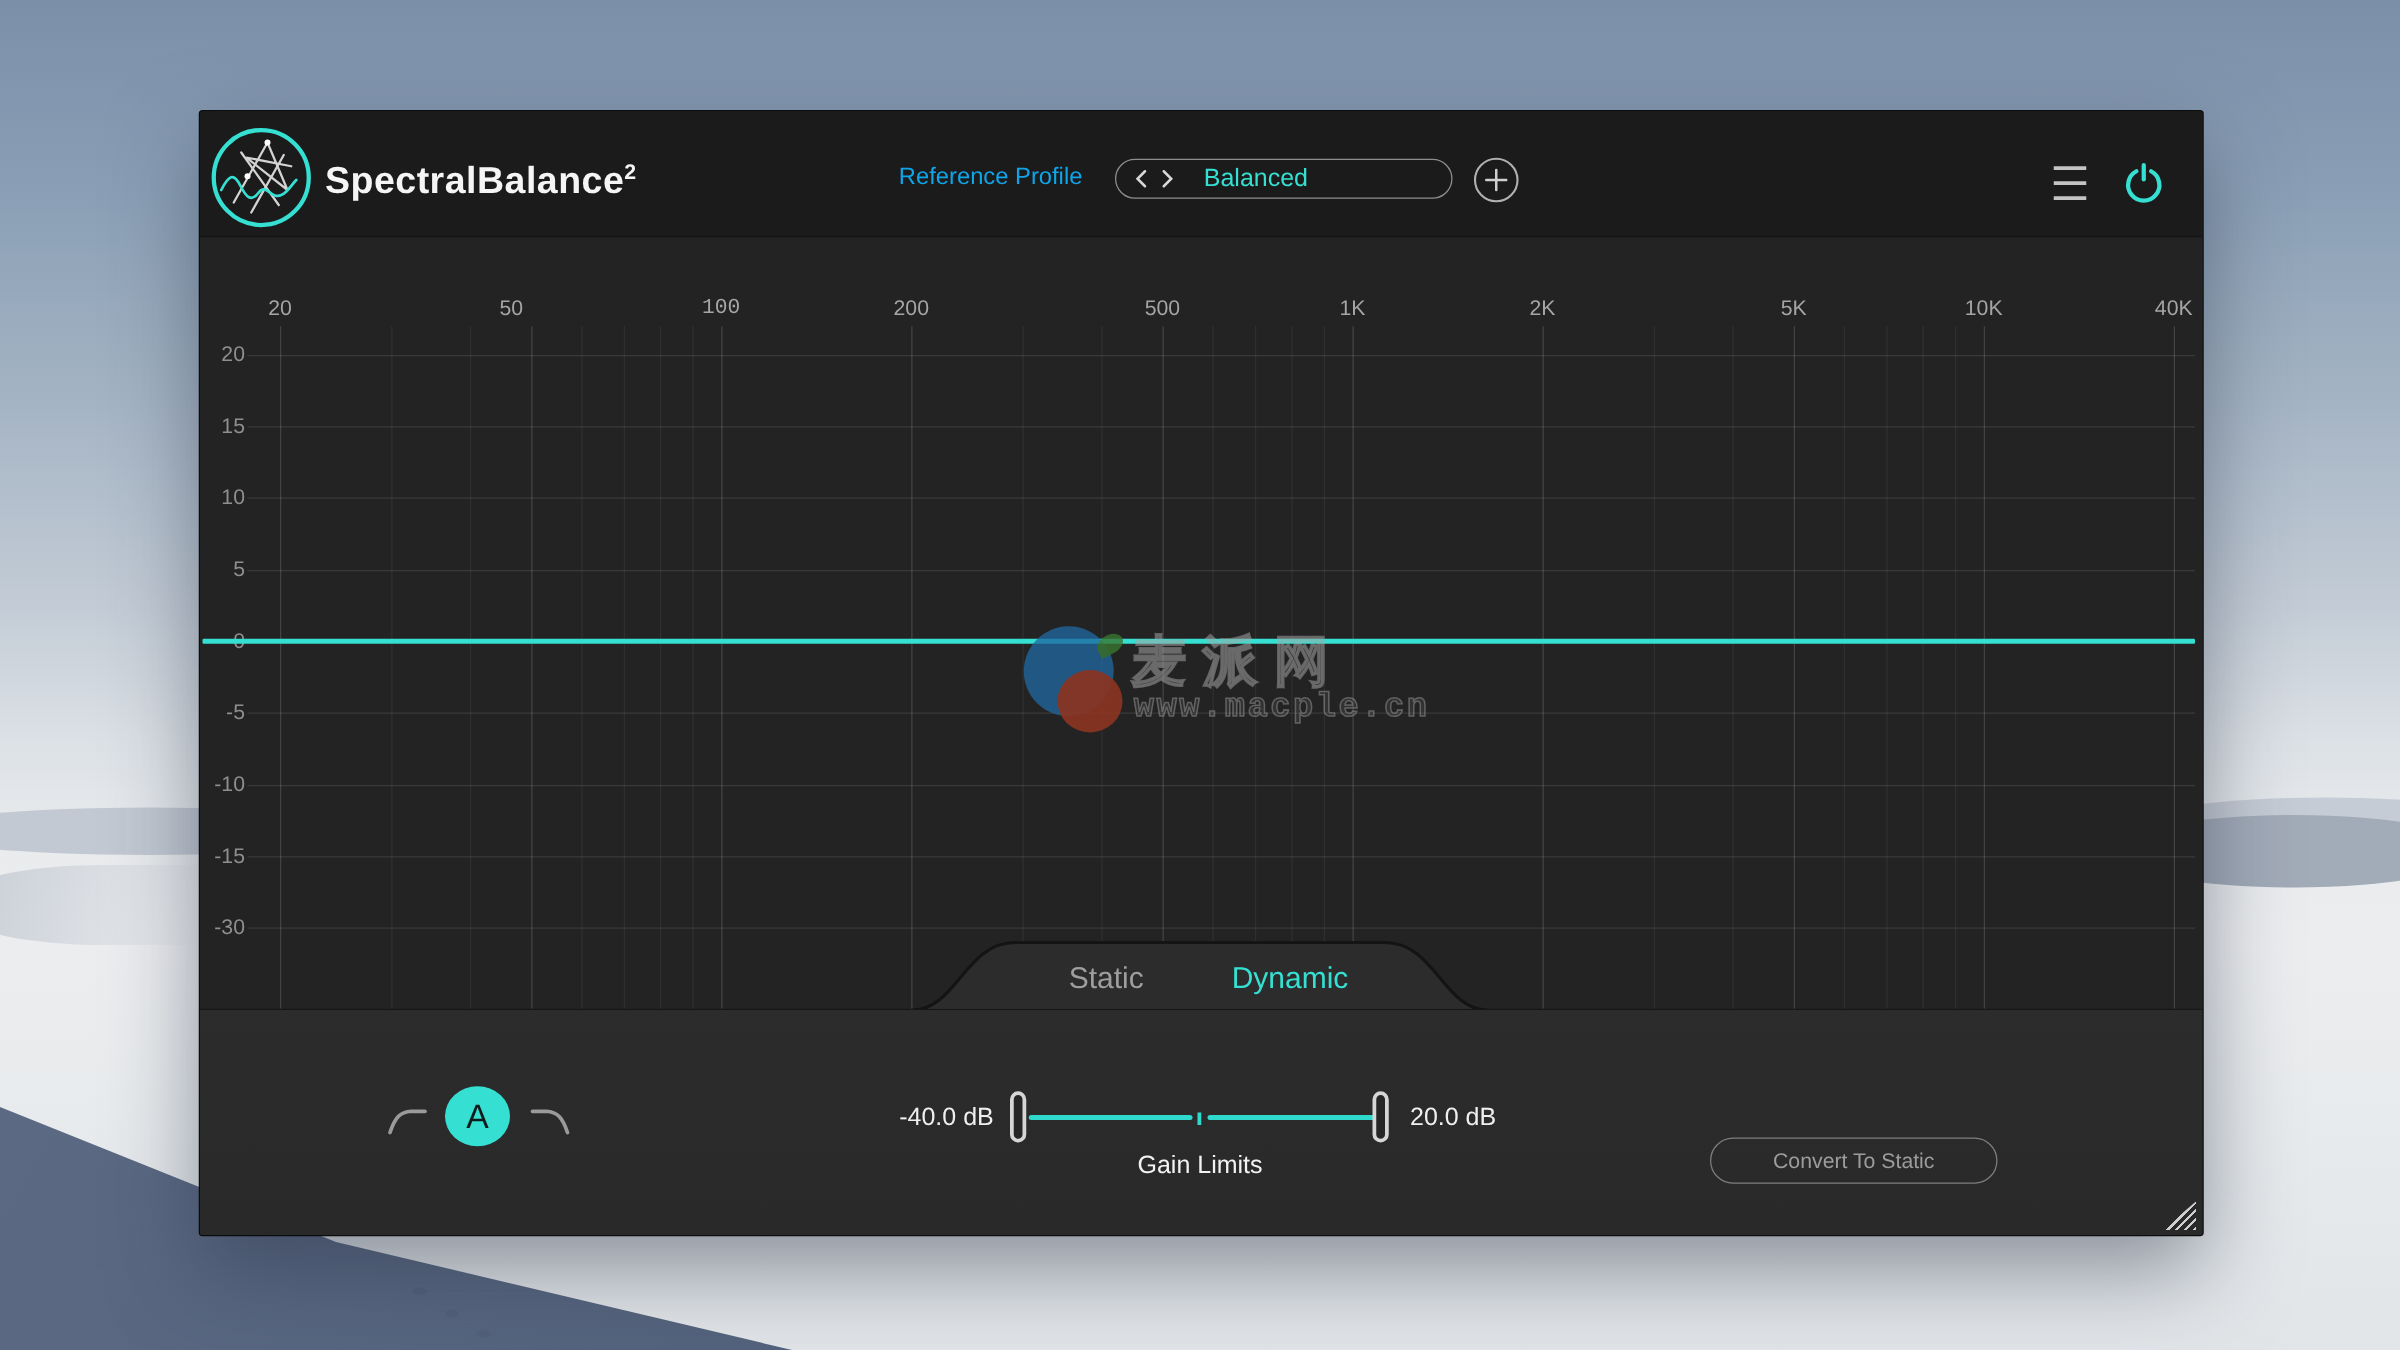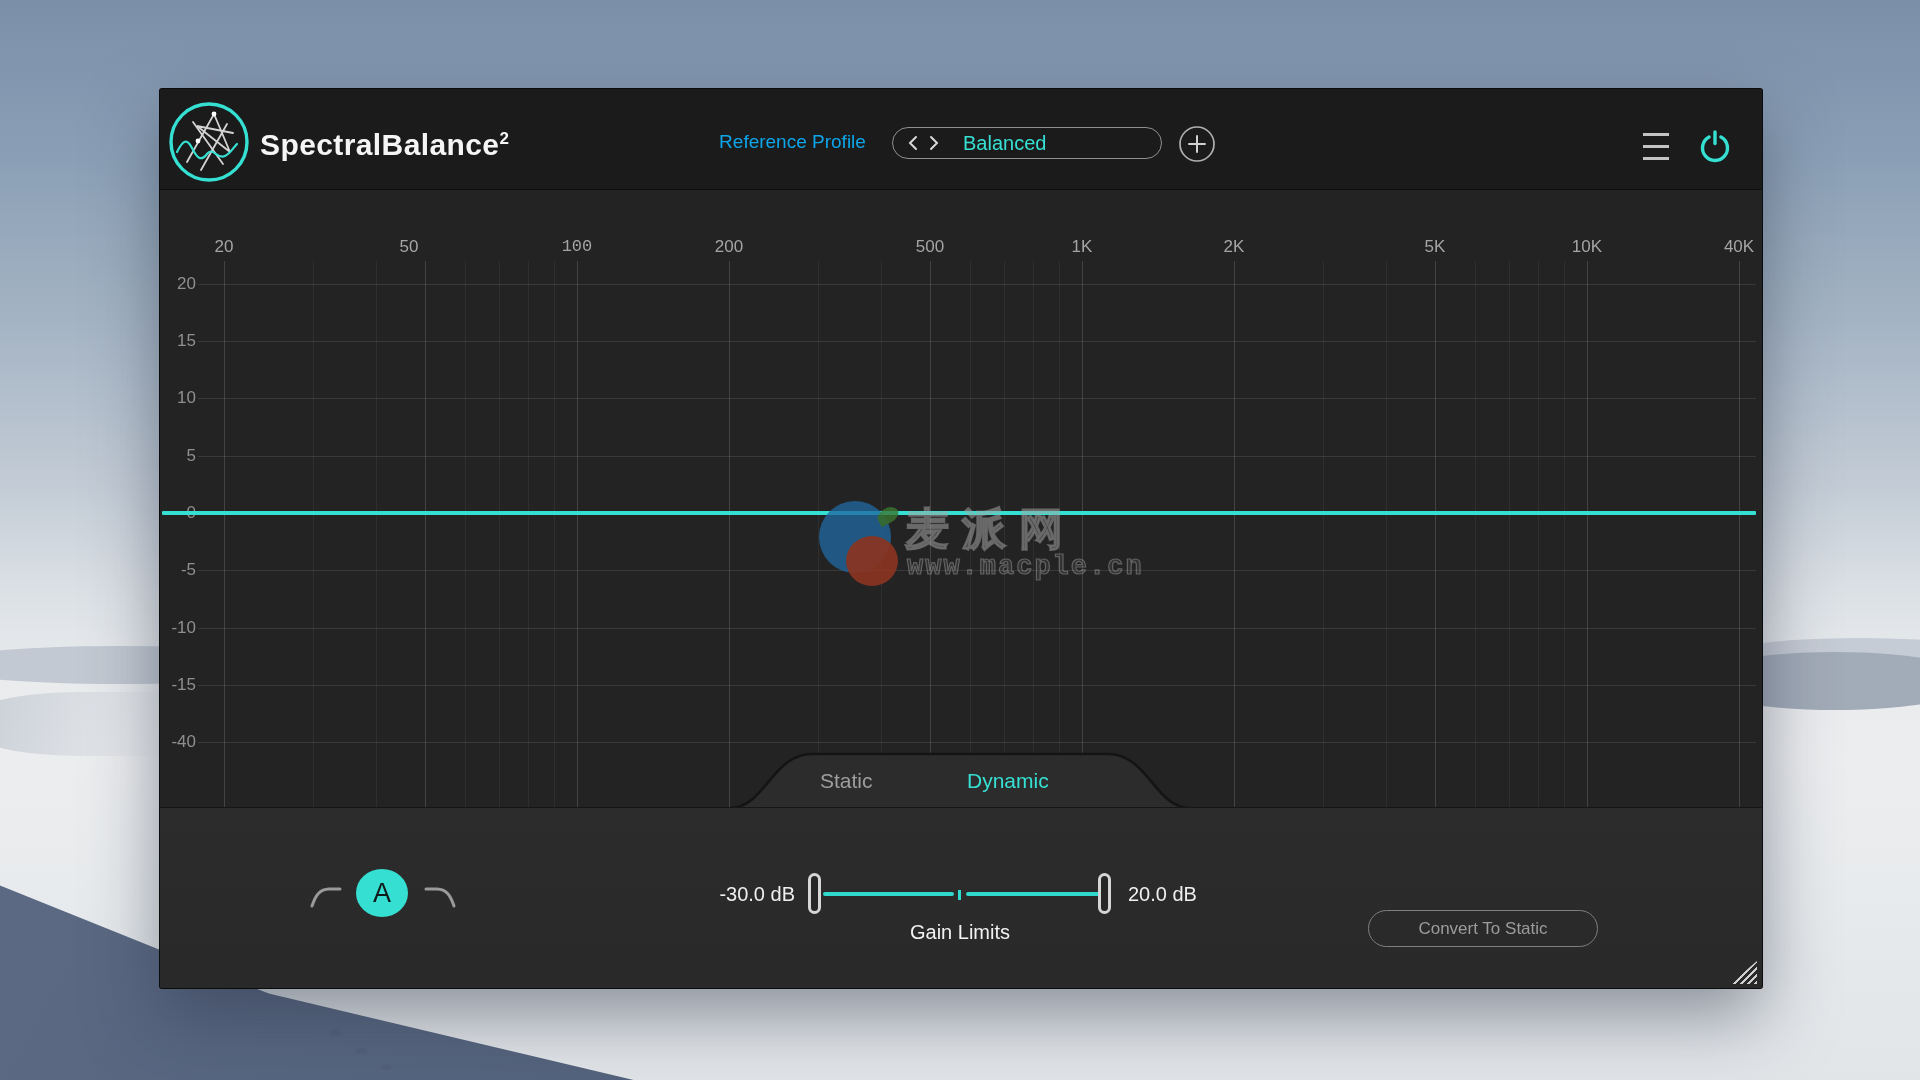--- a/index.html
+++ b/index.html
@@ -63,21 +63,21 @@
   .wm-apple{ position:absolute; left:31px; top:36px; width:52px; height:50px; border-radius:50%;
        background:rgba(152,54,32,.92); }
   .wm-name{ position:absolute; left:90px; top:0px; font-size:44px; letter-spacing:13px; font-weight:bold;
        color:rgba(145,145,145,.16); -webkit-text-stroke:1.5px rgba(170,170,170,.55); white-space:nowrap; }
   .wm-url{ position:absolute; left:92px; top:52px; font-family:Liberation Mono, monospace; font-size:27px;
        letter-spacing:2px; font-weight:bold; color:rgba(145,145,145,.16);
        -webkit-text-stroke:1.2px rgba(170,170,170,.5); white-space:nowrap; }
 
   
   .bump{ position:absolute; left:570px; top:663px; width:460px; height:57px; }
-  .tab{ position:absolute; width:130px; top:680px; font-size:21px; color:#9e9e9e; cursor:pointer; }
+  .tab{ position:absolute; width:130px; text-align:center; top:680px; font-size:24px; color:#9e9e9e; cursor:pointer; }
   .tab-static{ left:660px; }
   .tab-dynamic{ left:807px; color:var(--accent); }
 
   
   .bar{ position:absolute; left:0; top:718px; width:1602px; height:181px;
        background:linear-gradient(180deg,#2c2c2d 0%,#292929 100%);
        border-top:1px solid #161616; border-radius:0 0 2px 2px; }
   .curve-icon{ position:absolute; top:78px; cursor:pointer; }
   .curve-attack{ left:149px; } .curve-release{ left:263px; }
   .auto-btn{ position:absolute; left:196px; top:61px; width:52px; height:48px; border-radius:50%;
@@ -158,21 +158,21 @@
     </button>
     <button class="power-btn">
       <svg width="36" height="36" viewBox="0 0 36 36">
         <path d="M12.1,8 A12.5,12.5 0 1 0 23.9,8" fill="none" stroke="#35E0D2" stroke-width="3.4" stroke-linecap="round"></path>
         <path d="M18,3 L18,14.5" stroke="#35E0D2" stroke-width="3.4" stroke-linecap="round"></path>
       </svg>
     </button>
   </div>
 
   <div class="graph" id="graph">
-      <div class="db-label" style="top: 542.2px;">-40</div>
+      <div class="db-label" style="top: 542.2px;">-30</div>
       <div class="hline" style="top: 552.2px;"></div>
       <div class="db-label" style="top: 484.9px;">-15</div>
       <div class="hline" style="top: 494.9px;"></div>
       <div class="db-label" style="top: 427.6px;">-10</div>
       <div class="hline" style="top: 437.6px;"></div>
       <div class="db-label" style="top: 370.3px;">-5</div>
       <div class="hline" style="top: 380.3px;"></div>
       <div class="db-label" style="top: 313px;">0</div>
       <div class="hline" style="top: 323px;"></div>
       <div class="db-label" style="top: 255.7px;">5</div>
@@ -244,21 +244,21 @@
           <path d="M3,20 C7,8 11,3.5 20,3 L31,3" fill="none" stroke="#9a9a9a" stroke-width="3" stroke-linecap="round"></path>
         </svg>
     </div>
     <button class="auto-btn">A</button>
     <div class="curve-icon curve-release">
       <svg width="34" height="22" viewBox="0 0 34 22">
           <path d="M3,3 L14,3 C23,3.5 27,8 31,20" fill="none" stroke="#9a9a9a" stroke-width="3" stroke-linecap="round"></path>
         </svg>
     </div>
 
-    <div class="gl-min">-30.0 dB</div>
+    <div class="gl-min">-40.0 dB</div>
     <div class="gl-track gl-track-left"></div>
     <div class="gl-center-tick"></div>
     <div class="gl-track gl-track-right"></div>
     <div class="gl-handle gl-handle-left"></div>
     <div class="gl-handle gl-handle-right"></div>
     <div class="gl-max">20.0 dB</div>
     <div class="gl-caption">Gain Limits</div>
 
     <button class="convert-btn">Convert To Static</button>
     <div class="resize-handle"></div>

